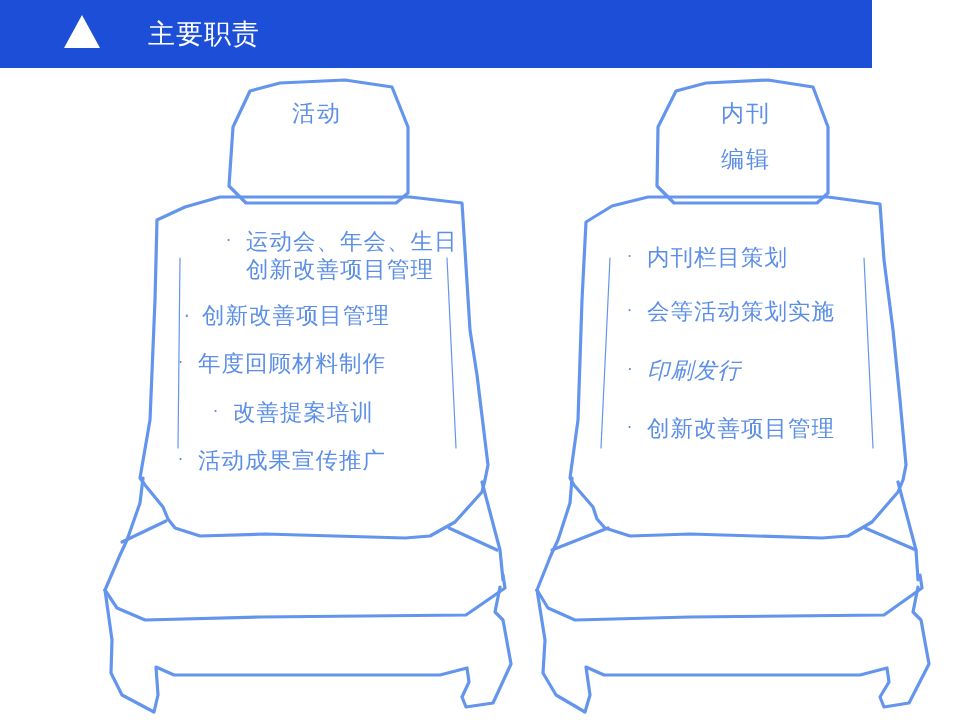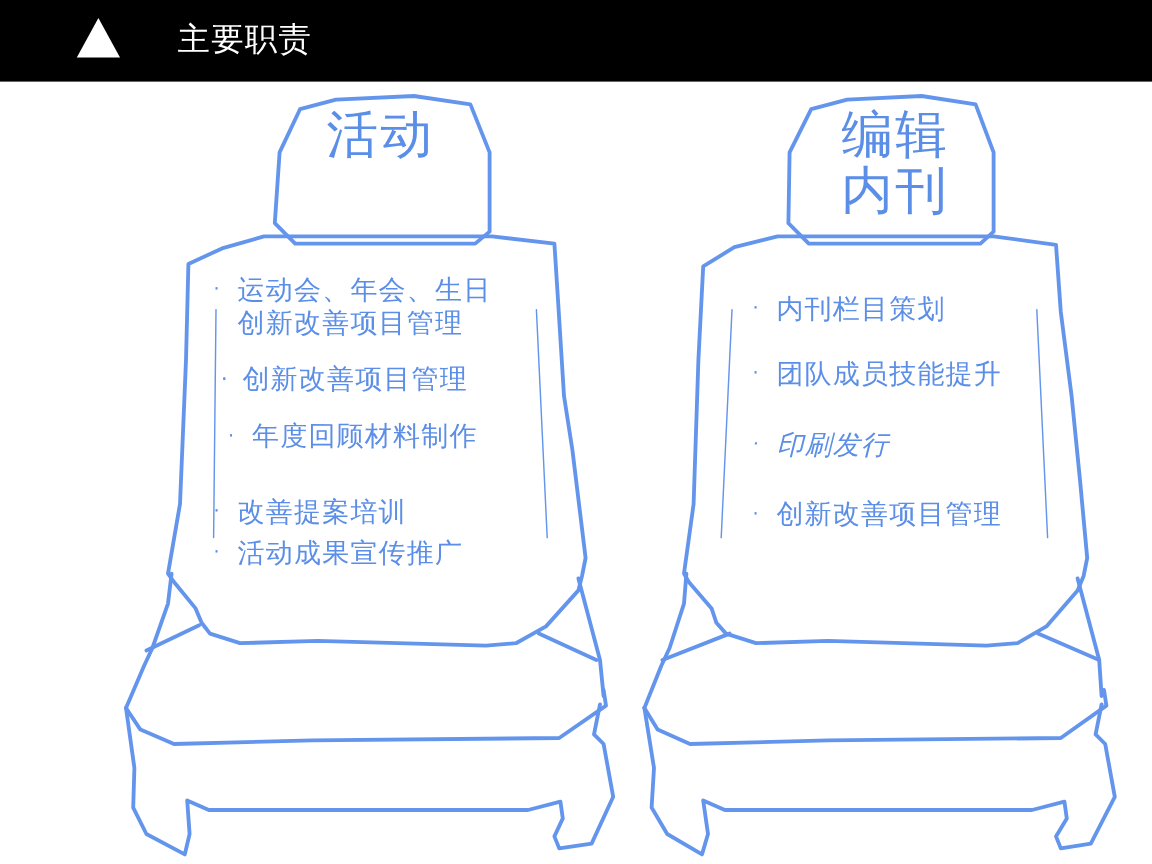--- a/index.html
+++ b/index.html
@@ -2,44 +2,44 @@
 <html><head>
 <meta charset="utf-8">
 <style>
   html, body { margin: 0; padding: 0; }
   body {
     width: 960px; height: 720px; position: relative; overflow: hidden;
     background: #ffffff;
     font-family: "DejaVu Sans", "Liberation Sans", sans-serif;
   }
   .header {
-    position: absolute; left: 0; top: 0; width: 960px; height: 68px;
-    background: #000000;
+    position: absolute; left: 0; top: 0; width: 872px; height: 68px;
+    background: #1d4ed8;
   }
   .header .tri {
     position: absolute; left: 64px; top: 15px; width: 0; height: 0;
     border-left: 18px solid transparent; border-right: 18px solid transparent;
     border-bottom: 33px solid #ffffff;
   }
   .header .title {
     position: absolute; left: 148px; top: 16px; color: #ffffff;
     font-size: 27px; line-height: 36px; letter-spacing: 1px;
   }
   svg.seats { position: absolute; left: 0; top: 0; }
   .head-label {
-    position: absolute; color: #5b8ee6; font-size: 43px; line-height: 46px;
+    position: absolute; color: #5b8ee6; font-size: 23px; line-height: 46px;
     text-align: center; width: 140px; letter-spacing: 2px;
   }
   .item {
     position: absolute; color: #5b8ee6; font-size: 22.5px; line-height: 28px;
     white-space: nowrap;
   }
   .item .dot { display: inline-block; width: 20px; font-size: 16px; vertical-align: 3px; }
   .item .text { letter-spacing: 1px; }
-  .item.wrap { white-space: normal; width: 262px; }
+  .item.wrap { white-space: normal; width: 262px; margin-left: 48px; }
   .item.wrap .text2 { display: block; padding-left: 20px; letter-spacing: 1px; }
 </style>
 </head>
 <body>
 
 <div class="header">
   <div class="tri"></div>
   <div class="title">主要职责</div>
 </div>
 
@@ -90,39 +90,39 @@
   <div>活动</div>
 </div>
 
 <div class="item wrap" style="left:178px; top:227px;">
   <span class="dot">·</span><span class="text">运动会、年会、生日</span>
   <span class="text2">创新改善项目管理</span>
 </div>
 <div class="item" style="left:182px; top:302px;font-family:Liberation Mono, monospace;">
   <span class="dot">·</span><span class="text">创新改善项目管理</span>
 </div>
-<div class="item" style="left:178px; top:349px;padding-left:12px;">
+<div class="item" style="left:178px; top:349px;">
   <span class="dot">·</span><span class="text">年度回顾材料制作</span>
 </div>
-<div class="item" style="left:178px; top:412px;">
+<div class="item" style="left:178px; top:398px;padding-left:35px;">
   <span class="dot">·</span><span class="text">改善提案培训</span>
 </div>
 <div class="item" style="left:178px; top:446px;">
   <span class="dot">·</span><span class="text">活动成果宣传推广</span>
 </div>
 
 <div class="head-label" style="left:676px; top:90px;">
+  <div>内刊</div>
   <div>编辑</div>
-  <div>内刊</div>
 </div>
 
 <div class="item" style="left:627px; top:243px;">
   <span class="dot">·</span><span class="text">内刊栏目策划</span>
 </div>
 <div class="item" style="left:627px; top:297px;">
-  <span class="dot">·</span><span class="text">团队成员技能提升</span>
+  <span class="dot">·</span><span class="text">会等活动策划实施</span>
 </div>
 <div class="item" style="left:627px; top:356px;font-style:italic;">
   <span class="dot">·</span><span class="text">印刷发行</span>
 </div>
 <div class="item" style="left:627px; top:414px;">
   <span class="dot">·</span><span class="text">创新改善项目管理</span>
 </div>
 
 </body></html>

